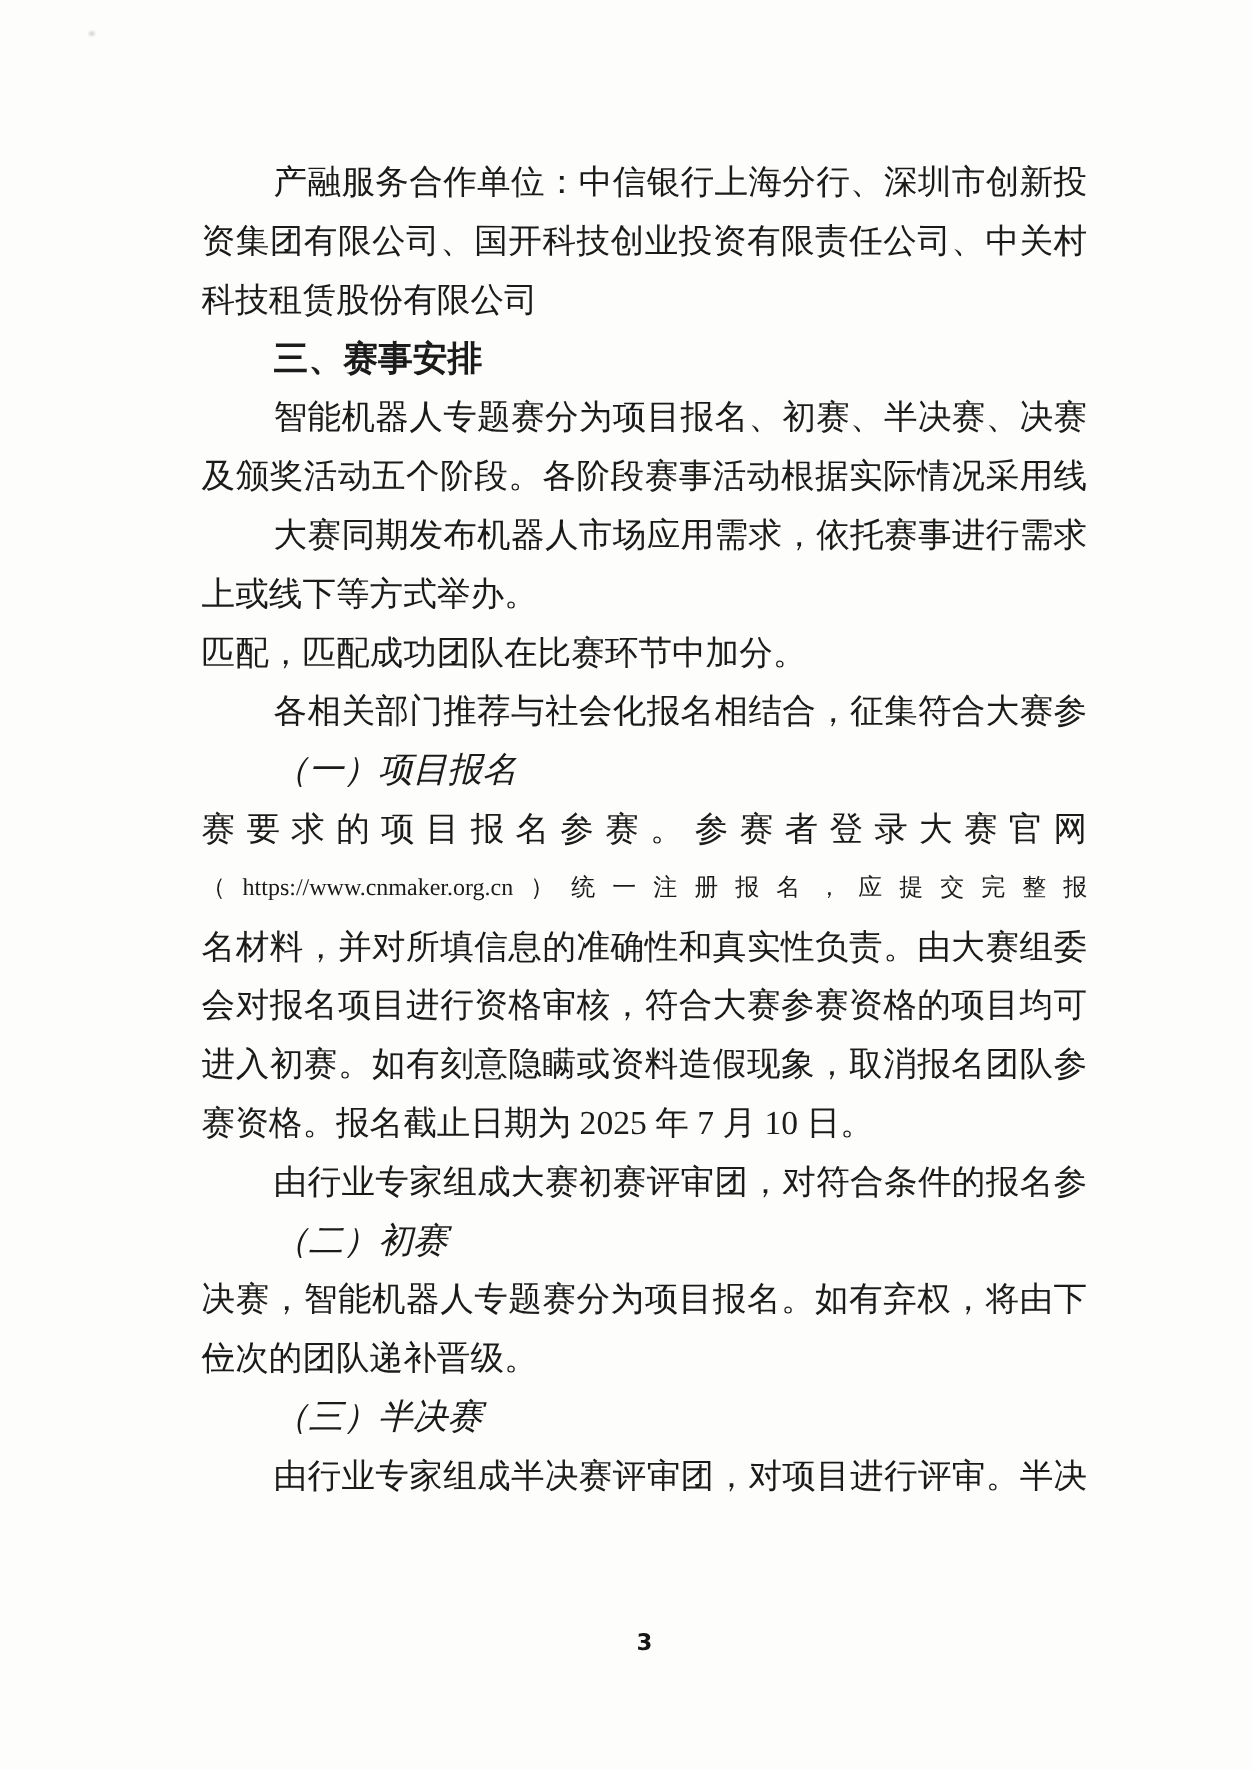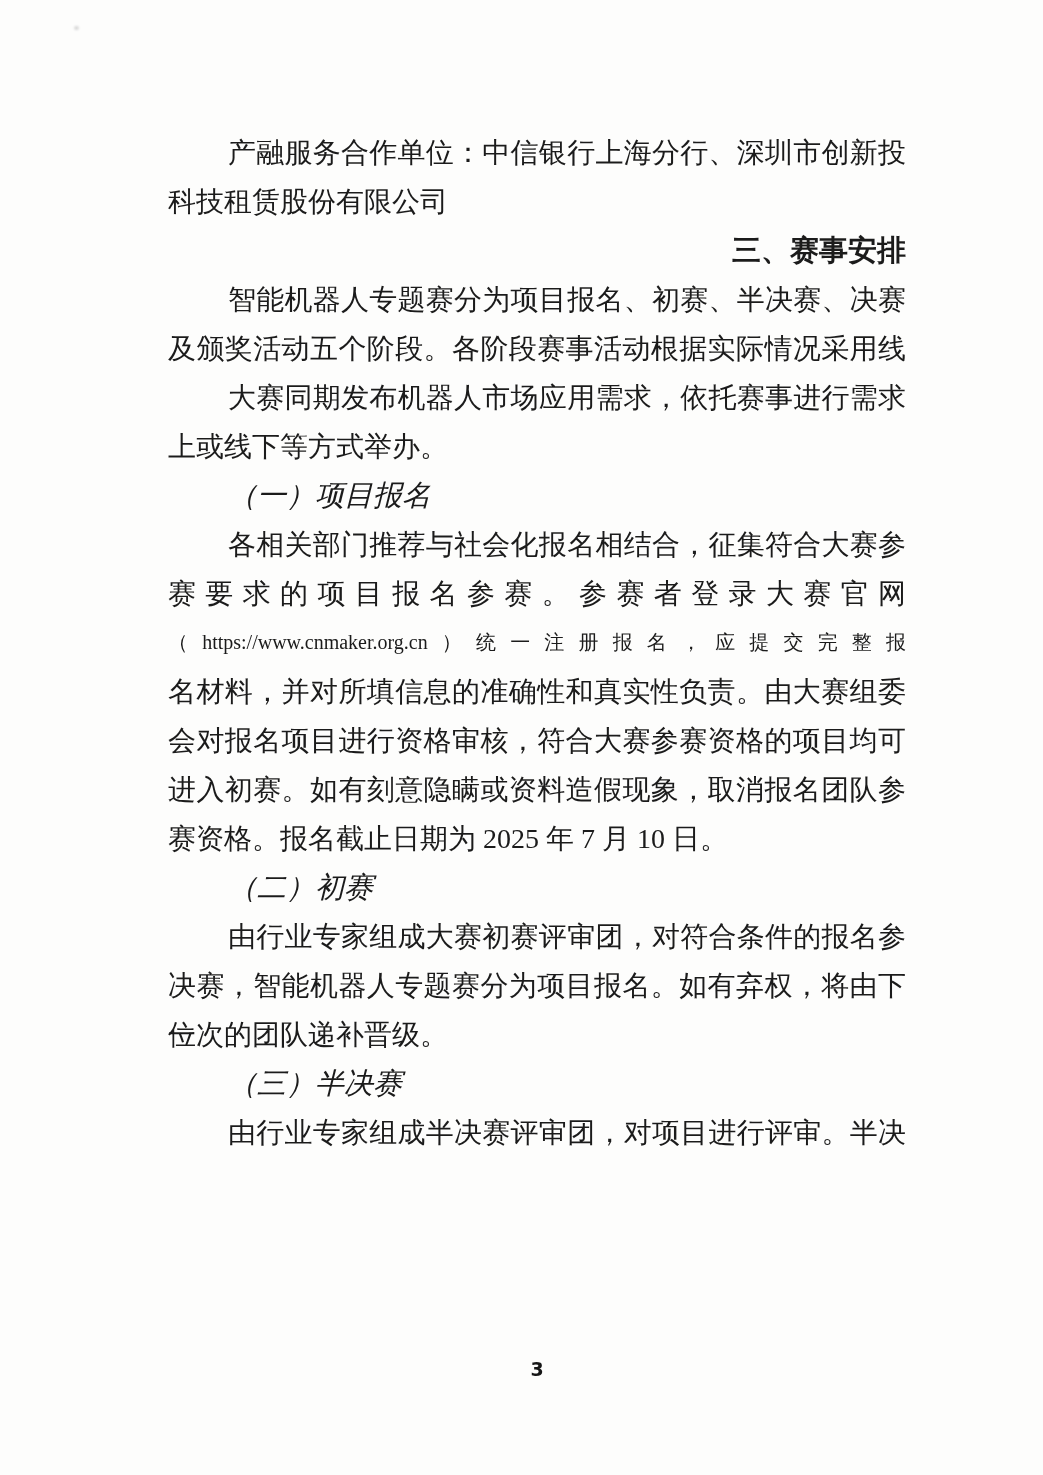--- a/index.html
+++ b/index.html
@@ -38,21 +38,20 @@
     text-align: justify;
     text-align-last: justify;
   }
   .indent {
     text-indent: 60px;
   }
   .h-bold {
     font-weight: 700;
     font-family: "Liberation Sans", "DejaVu Sans", sans-serif;
     font-size: 29px;
-    text-align: right;
   }
   .h-kai {
     font-style: italic;
     font-size: 29px;
   }
   .url-line {
     font-size: 20px;
   }
   .footer {
     position: absolute;
@@ -79,43 +78,45 @@
 </style>
 </head>
 <body>
 
 <div class="page">
   <div class="speckle"></div>
 
   <div class="doc">
 
     <div class="line indent j">产融服务合作单位：中信银行上海分行、深圳市创新投</div>
+    <div class="line j">资集团有限公司、国开科技创业投资有限责任公司、中关村</div>
     <div class="line">科技租赁股份有限公司</div>
 
     <div class="line indent h-bold">三、赛事安排</div>
 
     <div class="line indent j">智能机器人专题赛分为项目报名、初赛、半决赛、决赛</div>
     <div class="line j">及颁奖活动五个阶段。各阶段赛事活动根据实际情况采用线</div>
     <div class="line indent j">大赛同期发布机器人市场应用需求，依托赛事进行需求</div>
 
     <div class="line">上或线下等方式举办。</div>
+    <div class="line">匹配，匹配成功团队在比赛环节中加分。</div>
+
+    <div class="line indent j">各相关部门推荐与社会化报名相结合，征集符合大赛参</div>
 
     <div class="line indent h-kai">（一）项目报名</div>
-
-    <div class="line indent j">各相关部门推荐与社会化报名相结合，征集符合大赛参</div>
     <div class="line j">赛要求的项目报名参赛。参赛者登录大赛官网</div>
     <div class="line j url-line">（https://www.cnmaker.org.cn）统一注册报名，应提交完整报</div>
     <div class="line j">名材料，并对所填信息的准确性和真实性负责。由大赛组委</div>
     <div class="line j">会对报名项目进行资格审核，符合大赛参赛资格的项目均可</div>
     <div class="line j">进入初赛。如有刻意隐瞒或资料造假现象，取消报名团队参</div>
     <div class="line">赛资格。报名截止日期为 2025 年 7 月 10 日。</div>
 
+    <div class="line indent j">由行业专家组成大赛初赛评审团，对符合条件的报名参</div>
+
     <div class="line indent h-kai">（二）初赛</div>
-
-    <div class="line indent j">由行业专家组成大赛初赛评审团，对符合条件的报名参</div>
     <div class="line j">决赛，智能机器人专题赛分为项目报名。如有弃权，将由下一</div>
     <div class="line">位次的团队递补晋级。</div>
 
     <div class="line indent h-kai">（三）半决赛</div>
 
     <div class="line indent j">由行业专家组成半决赛评审团，对项目进行评审。半决</div>
   </div>
 
   <div class="footer">3</div>
 </div>

